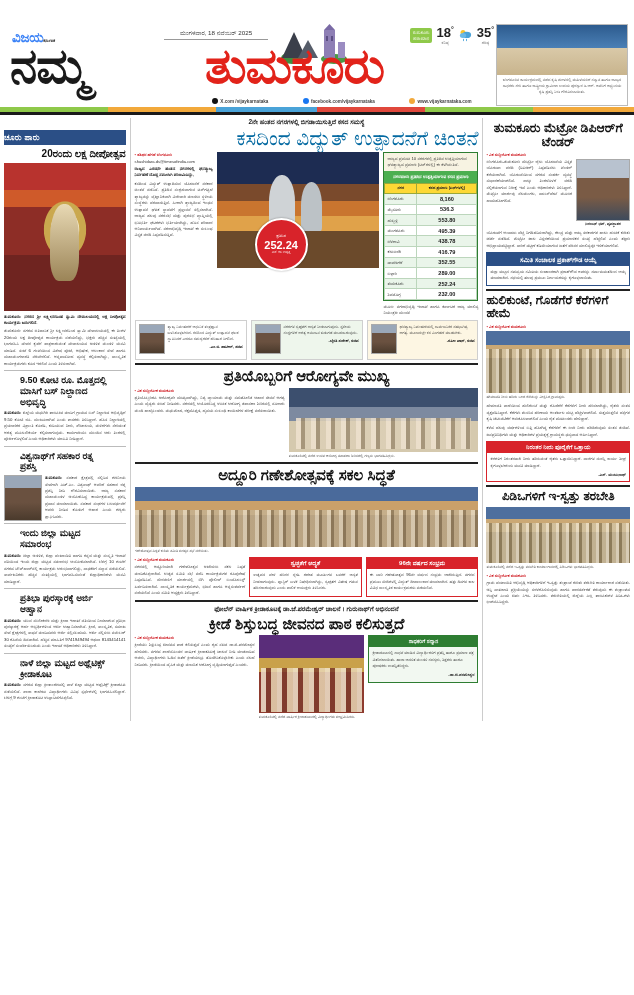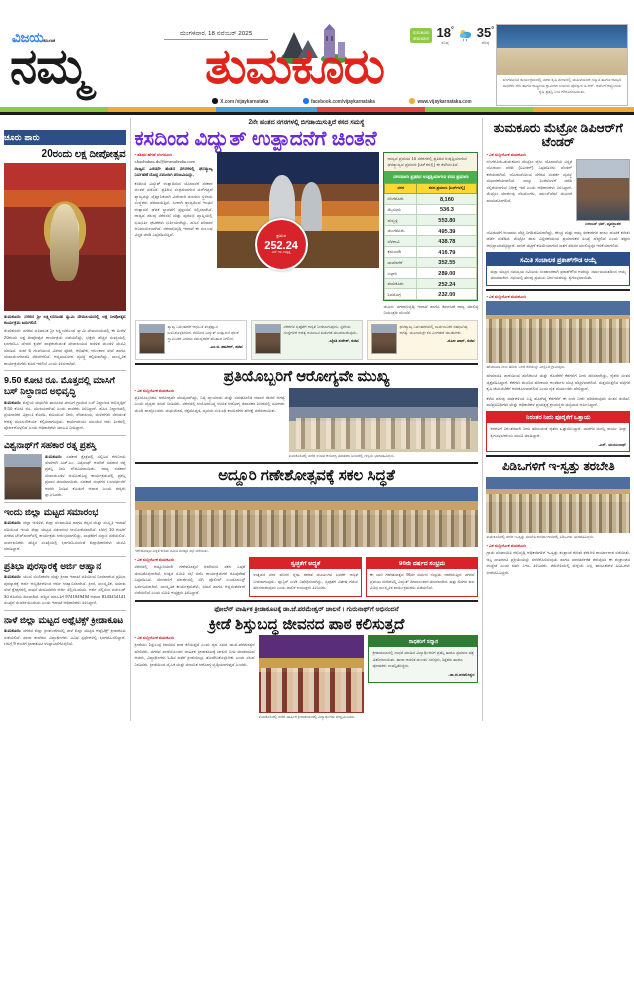--- a/index.html
+++ b/index.html
@@ -39,23 +39,23 @@
   .col-r{width:148px;}
   .vrule{border-left:1px solid #ccc;}
 
   
   .k{font-size:4.3px;line-height:1.5;color:#2b2b2b;text-align:justify;}
   .k p{margin:0 0 2px 0;}
   .lead{font-weight:bold;color:#111;}
 
   .secbar{background:#2b4f86;color:#fff;text-align:left;font-size:8px;font-weight:bold;padding:2.5px 0;letter-spacing:.3px;margin-top:12px;}
   .subhead{font-size:10px;font-weight:bold;color:#111;text-align:right;margin:3px 0 3px;line-height:1.15;}
-  .hd-s{font-size:9px;font-weight:bold;color:#111;line-height:1.2;margin:4px 0 3px;}
+  .hd-s{font-size:9px;font-weight:bold;color:#111;line-height:1.2;margin:4px 16px 3px;}
   .kicker{font-size:6.5px;color:#222;text-align:center;font-weight:bold;margin-bottom:1px;}
-  .big-head{font-size:20px;font-weight:bold;color:#6d28d9;text-align:left;line-height:1.1;margin:0 0 3px;}
+  .big-head{font-size:20px;font-weight:normal;color:#0369a1;text-align:right;line-height:1.1;margin:0 0 3px;}
   .mid-head{font-size:15px;font-weight:bold;color:#111;text-align:center;line-height:1.12;margin:3px 0;}
   .byline{font-size:4.1px;color:#b8232c;font-weight:bold;margin-bottom:2px;}
   .byline2{font-size:4.1px;color:#333;margin-bottom:2px;}
   .redot{color:#d1232a;}
   .hr{border-top:1px solid #bbb;margin:3px 0;}
   .hr2{border-top:2px solid #222;margin:3px 0;}
 
   
   .ph{width:100%;position:relative;overflow:hidden;}
   .ph .cap{font-size:3.9px;color:#444;line-height:1.4;padding:1px 0;}
@@ -411,20 +411,21 @@
         </div>
       </div>
       <div class="k mt3">ಯೋಜನೆಗೆ ಅಂದಾಜು ವೆಚ್ಚ ನಿಗದಿಪಡಿಸಲಾಗಿದ್ದು, ಕೇಂದ್ರ ಮತ್ತು ರಾಜ್ಯ ಸರಕಾರಗಳ ಪಾಲು ಹಂಚಿಕೆ ಕುರಿತು ಚರ್ಚೆ ನಡೆದಿದೆ. ಮೆಟ್ರೋ ಜಾಲ ವಿಸ್ತರಣೆಯಿಂದ ಪ್ರಯಾಣಿಕರ ಸಂಖ್ಯೆ ಹೆಚ್ಚಲಿದೆ ಎಂದು ತಜ್ಞರು ಅಭಿಪ್ರಾಯಪಟ್ಟಿದ್ದಾರೆ. ಸಾರಿಗೆ ದಟ್ಟಣೆ ಕಡಿಮೆಯಾಗುವ ಜತೆಗೆ ಪರಿಸರ ಮಾಲಿನ್ಯವೂ ಇಳಿಕೆಯಾಗಲಿದೆ.</div>
 
       <div class="bluebox mt3">
         <div class="bhd">ಸಮಿತಿ ಸಂಚಾಲಕ ಪ್ರಕಾಶ್‌ಗೌಡ ಆಯ್ಕೆ</div>
         <div class="bbd">ಜಿಲ್ಲಾ ಮಟ್ಟದ ಸಮನ್ವಯ ಸಮಿತಿಯ ಸಂಚಾಲಕರಾಗಿ ಪ್ರಕಾಶ್‌ಗೌಡ ಅವರನ್ನು ಸರ್ವಾನುಮತದಿಂದ ಆಯ್ಕೆ ಮಾಡಲಾಗಿದೆ. ಸಭೆಯಲ್ಲಿ ಹಲವು ಪ್ರಮುಖ ನಿರ್ಣಯಗಳನ್ನು ಕೈಗೊಳ್ಳಲಾಯಿತು.</div>
       </div>
 
       <div class="hr2"></div>
+      <div class="mid-head" style="font-size:12px;text-align:left">ಹುಲಿಕುಂಟೆ, ಗೊಡೆಗೆರೆ ಕೆರೆಗಳಿಗೆ ಹೇಮೆ</div>
       <div class="byline redot">• ವಿಕ ಸುದ್ದಿಲೋಕ ತುಮಕೂರು</div>
       <div class="ph">
         <div class="meetpic"></div>
         <div class="cap">ಹೇಮಾವತಿ ನೀರು ಹರಿದು ಬಂದ ಕೆರೆಯನ್ನು ವೀಕ್ಷಿಸಿದ ಗ್ರಾಮಸ್ಥರು.</div>
       </div>
       <div class="k mt3">ಹೇಮಾವತಿ ನಾಲೆಯಿಂದ ಹುಲಿಕುಂಟೆ ಮತ್ತು ಗೊಡೆಗೆರೆ ಕೆರೆಗಳಿಗೆ ನೀರು ಹರಿಸಲಾಗಿದ್ದು, ರೈತರು ಸಂತಸ ವ್ಯಕ್ತಪಡಿಸಿದ್ದಾರೆ. ಕೆರೆಗಳು ತುಂಬಿದ ಪರಿಣಾಮ ಅಂತರ್ಜಲ ಮಟ್ಟ ಹೆಚ್ಚಳವಾಗಲಿದೆ. ಸುತ್ತಮುತ್ತಲಿನ ಹಳ್ಳಿಗಳ ಕೃಷಿ ಚಟುವಟಿಕೆಗೆ ಅನುಕೂಲವಾಗಲಿದೆ ಎಂದು ರೈತ ಮುಖಂಡರು ಹೇಳಿದ್ದಾರೆ.</div>
       <div class="k mt3">ಕಳೆದ ಹಲವು ವರ್ಷಗಳಿಂದ ಬತ್ತಿ ಹೋಗಿದ್ದ ಕೆರೆಗಳಿಗೆ ಈ ಬಾರಿ ನೀರು ಹರಿದಿರುವುದು ಸಂತಸ ತಂದಿದೆ. ಜನಪ್ರತಿನಿಧಿಗಳು ಮತ್ತು ಅಧಿಕಾರಿಗಳ ಪ್ರಯತ್ನಕ್ಕೆ ಗ್ರಾಮಸ್ಥರು ಧನ್ಯವಾದ ಅರ್ಪಿಸಿದ್ದಾರೆ.</div>
 
       <div class="redbox mt3">
         <div class="rhd">ನಿರಂತರ ನೀರು ಪೂರೈಕೆಗೆ ಒತ್ತಾಯ</div>

